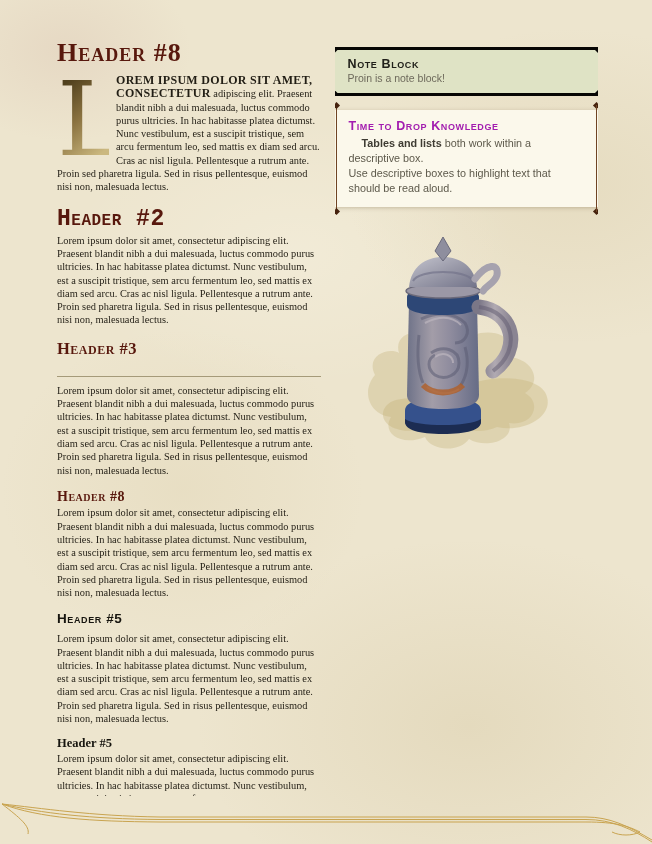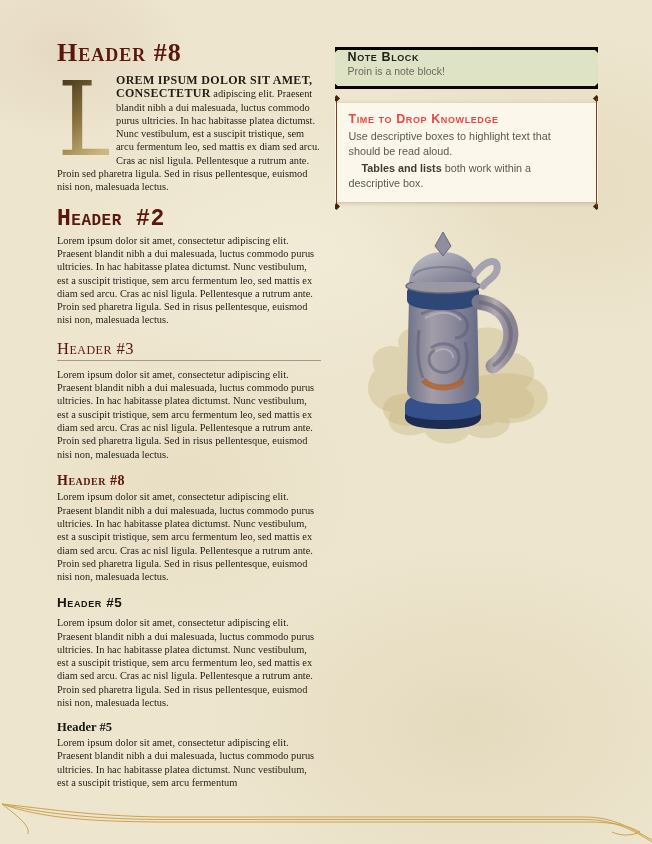--- a/index.html
+++ b/index.html
@@ -15,42 +15,42 @@
       radial-gradient(ellipse 300px 180px at 45% 30%, rgba(255,252,240,0.25), transparent 75%),
       #ede5ce;
   }
   .columns{position:absolute;left:57px;top:40px;width:541px;height:756px;display:flex;gap:14px;overflow:hidden;}
   .col{width:264px;overflow:hidden;}
 
   h1.doc-h1{margin:0 0 8px 0;font-size:26px;line-height:1;font-weight:bold;
     font-variant:small-caps;letter-spacing:1px;color:#58180d;}
   .doc-h2{margin:12px 0 3px 0;font-size:23px;line-height:1;font-weight:bold;
     font-variant:small-caps;letter-spacing:0.5px;color:#58180d;font-family:Liberation Mono, monospace;}
-  .doc-h3{margin:13px 0 7px 0;font-size:16.5px;line-height:1.1;font-weight:normal;
+  .doc-h3{margin:13px 0 7px 0;font-size:16.5px;line-height:1.1;font-weight:bold;
     font-variant:small-caps;letter-spacing:0.5px;color:#58180d;
-    border-bottom:1.5px solid #a59a79;padding-bottom:2px;}
+    border-bottom:1.5px solid #a59a79;padding-bottom:18px;}
   .doc-h4{margin:12px 0 2px 0;font-size:14px;line-height:1.1;font-weight:bold;
     font-variant:small-caps;letter-spacing:0.5px;color:#58180d;}
   .doc-h5{margin:13px 0 5px 0;font-size:13.5px;line-height:1.1;font-weight:bold;
     font-variant:small-caps;letter-spacing:0.6px;color:#17150f;
     font-family:"Liberation Sans",sans-serif;}
   .doc-h6{margin:12px 0 1px 0;font-size:12.5px;line-height:1.1;font-weight:bold;color:#17150f;}
 
   p.body-text{margin:0 0 2px 0;font-size:10.4px;line-height:13.3px;color:#221e15;}
 
   .dropcap{
     float:left;width:52px;height:90px;margin:3px 7px 0 0;
     font-family:"DejaVu Serif",serif;font-size:102px;line-height:86px;text-align:center;
     background:linear-gradient(140deg,#50401d 10%,#8a7240 45%,#cbb87f 85%);
     -webkit-background-clip:text;background-clip:text;color:transparent;
   }
   .lead-caps{font-size:12px;font-weight:bold;letter-spacing:0.3px;color:#221e15;}
 
   
-  .note{position:relative;margin:10px 0 0 0;background:#dfe3c5;padding:0 13px 9px 13px;
+  .note{position:relative;margin:10px 0 0 0;background:#dfe3c5;padding:7px 13px 9px 13px;
     box-shadow:1px 1px 2px rgba(60,50,20,0.35);}
   .note::before,.note::after{content:"";position:absolute;left:-5px;right:-5px;height:3px;background:#070604;}
   .note::before{top:-3px;} .note::after{bottom:-3px;}
   .note .rib{position:absolute;width:8px;height:8px;background:#070604;}
   .note .rib.tl{left:-5px;top:0;clip-path:polygon(0 0,100% 0,0 100%);}
   .note .rib.tr{right:-5px;top:0;clip-path:polygon(0 0,100% 0,100% 100%);}
   .note .rib.bl{left:-5px;bottom:0;clip-path:polygon(0 0,0 100%,100% 100%);}
   .note .rib.br{right:-5px;bottom:0;clip-path:polygon(100% 0,100% 100%,0 100%);}
   .note-title{font-family:"Liberation Sans",sans-serif;font-variant:small-caps;font-weight:bold;
     font-size:12.5px;letter-spacing:0.6px;color:#21201a;margin:0 0 1px 0;}
@@ -58,21 +58,21 @@
 
   
   .descriptive{position:relative;margin:17px 0 0 0;background:#fbf8eb;padding:9px 14px 11px 14px;
     box-shadow:0 1px 4px rgba(80,60,20,0.25);}
   .descriptive::before,.descriptive::after{content:"";position:absolute;top:-5px;bottom:-5px;width:1px;background:#6f4423;}
   .descriptive::before{left:1px;} .descriptive::after{right:1px;}
   .descriptive .pin{position:absolute;width:5px;height:5px;background:#46220d;transform:rotate(45deg);}
   .descriptive .pin.tl{left:-1px;top:-7px;} .descriptive .pin.tr{right:-1px;top:-7px;}
   .descriptive .pin.bl{left:-1px;bottom:-7px;} .descriptive .pin.br{right:-1px;bottom:-7px;}
   .descriptive-title{font-family:"Liberation Sans",sans-serif;font-variant:small-caps;font-weight:bold;
-    font-size:12.5px;letter-spacing:0.6px;color:#ef4444;margin:0 0 3px 0;}
+    font-size:12.5px;letter-spacing:0.6px;color:#a21caf;margin:0 0 3px 0;}
   .descriptive-body{font-family:"Liberation Sans",sans-serif;font-size:10.8px;line-height:15px;color:#5d594b;margin:0;}
   .descriptive-body.indent{text-indent:13px;margin-top:2px;}
   .descriptive-body b{color:#3f3c33;}
 
   .stein-wrap{margin:28px 0 0 12px;width:230px;height:220px;}
   .footer-flourish{position:absolute;left:0;bottom:0;width:652px;height:48px;}
 </style>
 </head>
 <body>
 
@@ -116,22 +116,22 @@
         <p class="note-title">Note Block</p>
         <p class="note-body">Proin is a note block!</p>
       </div>
 
       <div class="descriptive">
         <span class="pin tl"></span>
         <span class="pin tr"></span>
         <span class="pin bl"></span>
         <span class="pin br"></span>
         <p class="descriptive-title">Time to Drop Knowledge</p>
+        <p class="descriptive-body indent"><b>Tables and lists</b><span> both work within a descriptive box.</span></p>
         <p class="descriptive-body">Use descriptive boxes to highlight text that should be read aloud.</p>
-        <p class="descriptive-body indent"><b>Tables and lists</b><span> both work within a descriptive box.</span></p>
       </div>
 
       <div class="stein-wrap">
         <svg width="230" height="220" viewBox="0 0 230 220">
           <defs>
             <linearGradient id="bodyGrad" x1="0" y1="0" x2="1" y2="0">
               <stop offset="0" stop-color="#6e7288"></stop>
               <stop offset="0.35" stop-color="#a39da8"></stop>
               <stop offset="0.6" stop-color="#8f8c9e"></stop>
               <stop offset="1" stop-color="#666c86"></stop>

